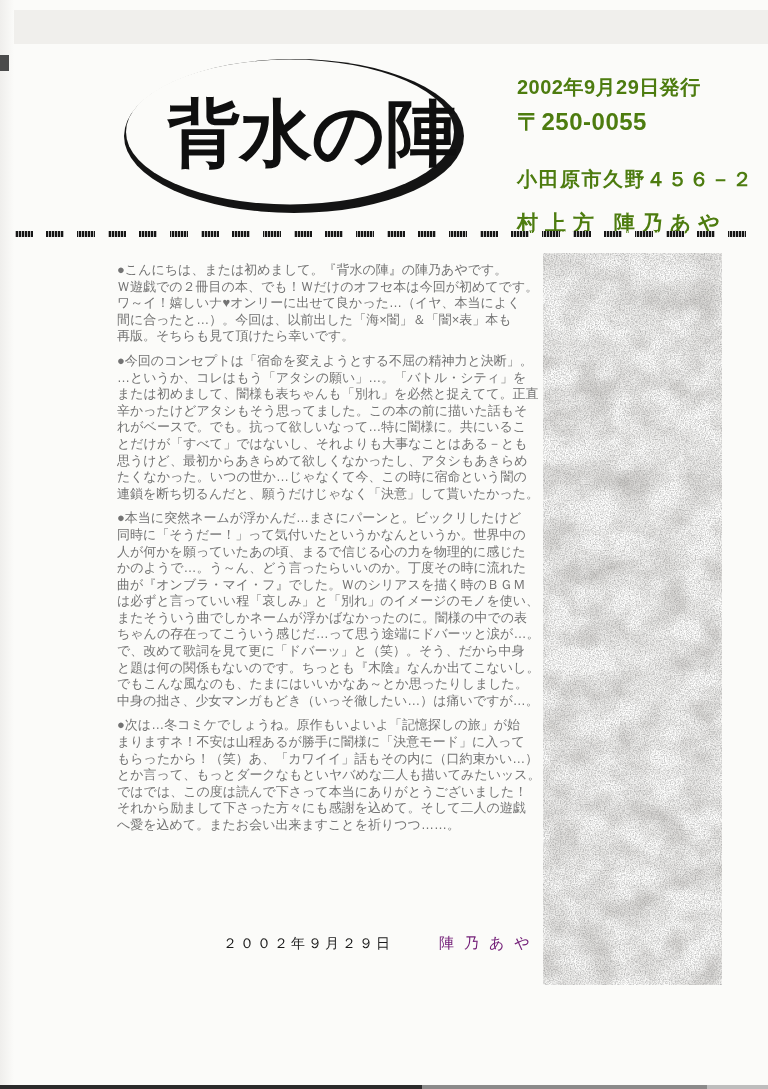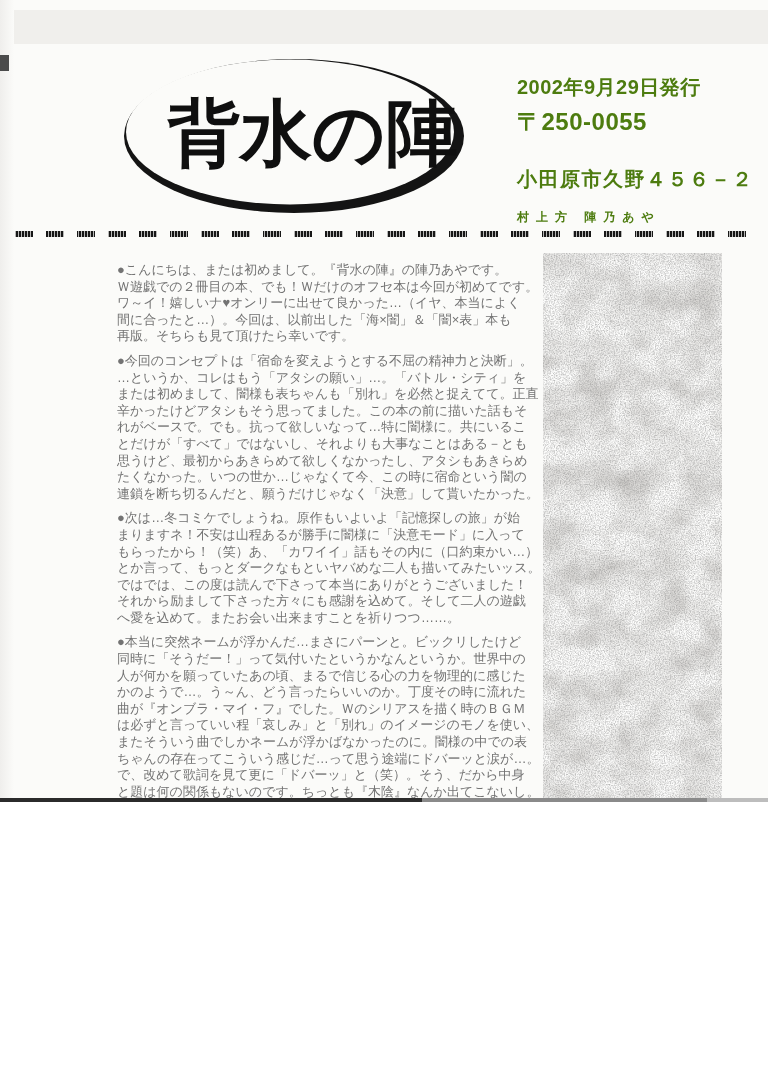--- a/index.html
+++ b/index.html
@@ -1,17 +1,17 @@
 <!DOCTYPE html>
 <html><head>
 <meta charset="utf-8">
 <style>
   html,body{margin:0;padding:0;background:#ffffff;}
   .page{
-    position:relative;width:768px;height:802px;overflow:hidden;
+    position:relative;width:768px;height:1089px;overflow:hidden;
     background:#fbfbf9;
     font-family:"Liberation Sans",sans-serif;
     color:#1a1a1a;
   }
   
   .scan-band{position:absolute;top:10px;left:0;right:0;height:34px;background:#f0efec;}
   .scan-left{position:absolute;top:0;left:0;bottom:0;width:14px;
     background:linear-gradient(90deg,#efeeec 0,#fbfbf9 100%);}
   .scan-nub{position:absolute;left:0;top:55px;width:9px;height:16px;background:#4b4b4b;}
   .scan-bottom{position:absolute;bottom:0;left:0;right:0;height:4px;
@@ -20,21 +20,21 @@
   .title-ellipse{position:absolute;left:122px;top:58px;width:344px;height:156px;}
   .book-title{
     position:absolute;left:168px;top:97px;width:300px;
     font-size:72px;line-height:1;font-weight:bold;color:#0f0f0f;
     white-space:nowrap;letter-spacing:0px;
   }
   .publisher{position:absolute;left:517px;top:74px;width:240px;font-weight:bold;color:#4d7c0f;}
   .pub-date{font-size:20px;letter-spacing:0.5px;}
   .pub-postal{font-size:24px;margin-top:5px;letter-spacing:0.5px;}
   .pub-address{font-size:20px;margin-top:28px;letter-spacing:1.5px;}
-  .pub-contact{font-size:12px;margin-top:16px;letter-spacing:7px;}
+  .pub-contact{font-size:21px;margin-top:16px;letter-spacing:7px;}
   
   .rule{
     position:absolute;left:15px;top:231px;width:740px;height:6px;
     background-image:
       repeating-linear-gradient(90deg,rgba(251,251,249,.7) 0 1px,rgba(0,0,0,0) 1px 3px),
       repeating-linear-gradient(90deg,#171717 0 18px,rgba(0,0,0,0) 18px 31px);
   }
   
   .afterword{position:absolute;left:117px;top:254px;width:432px;}
   .afterword p{
@@ -83,39 +83,39 @@
 再版。そちらも見て頂けたら幸いです。</p>
     <p>●今回のコンセプトは「宿命を変えようとする不屈の精神力と決断」。
 …というか、コレはもう「アタシの願い」…。「バトル・シティ」を
 または初めまして、闇様も表ちゃんも「別れ」を必然と捉えてて。正直
 辛かったけどアタシもそう思ってました。この本の前に描いた話もそ
 れがベースで。でも。抗って欲しいなって…特に闇様に。共にいるこ
 とだけが「すべて」ではないし、それよりも大事なことはある－とも
 思うけど、最初からあきらめて欲しくなかったし、アタシもあきらめ
 たくなかった。いつの世か…じゃなくて今、この時に宿命という闇の
 連鎖を断ち切るんだと、願うだけじゃなく「決意」して貰いたかった。</p>
-    <p>●次は…冬コミケでしょうね。原作もいよいよ「記憶探しの旅」が始
-まりますネ！不安は山程あるが勝手に闇様に「決意モード」に入って
-もらったから！（笑）あ、「カワイイ」話もその内に（口約束かい…）
-とか言って、もっとダークなもといヤバめな二人も描いてみたいッス。
-ではでは、この度は読んで下さって本当にありがとうございました！
-それから励まして下さった方々にも感謝を込めて。そして二人の遊戯
-へ愛を込めて。またお会い出来ますことを祈りつつ……。</p>
     <p>●本当に突然ネームが浮かんだ…まさにパーンと。ビックリしたけど
 同時に「そうだー！」って気付いたというかなんというか。世界中の
 人が何かを願っていたあの頃、まるで信じる心の力を物理的に感じた
 かのようで…。う～ん、どう言ったらいいのか。丁度その時に流れた
 曲が『オンブラ・マイ・フ』でした。Ｗのシリアスを描く時のＢＧＭ
 は必ずと言っていい程「哀しみ」と「別れ」のイメージのモノを使い、
 またそういう曲でしかネームが浮かばなかったのに。闇様の中での表
 ちゃんの存在ってこういう感じだ…って思う途端にドバーッと涙が…。
 で、改めて歌詞を見て更に「ドバーッ」と（笑）。そう、だから中身
 と題は何の関係もないのです。ちっとも『木陰』なんか出てこないし。
 でもこんな風なのも、たまにはいいかなあ～とか思ったりしました。
 中身の拙さ、少女マンガもどき（いっそ徹したい…）は痛いですが…。</p>
+    <p>●次は…冬コミケでしょうね。原作もいよいよ「記憶探しの旅」が始
+まりますネ！不安は山程あるが勝手に闇様に「決意モード」に入って
+もらったから！（笑）あ、「カワイイ」話もその内に（口約束かい…）
+とか言って、もっとダークなもといヤバめな二人も描いてみたいッス。
+ではでは、この度は読んで下さって本当にありがとうございました！
+それから励まして下さった方々にも感謝を込めて。そして二人の遊戯
+へ愛を込めて。またお会い出来ますことを祈りつつ……。</p>
   </main>
 
   <svg class="texture" viewBox="0 0 179 732" preserveAspectRatio="none" xmlns="http://www.w3.org/2000/svg" aria-hidden="true">
     <defs>
       <filter id="f-blobs" x="0" y="0" width="100%" height="100%">
         <feTurbulence type="fractalNoise" baseFrequency="0.028 0.033" numOctaves="3" seed="9"></feTurbulence>
         <feColorMatrix type="matrix" values="0 0 0 0 0.98  0 0 0 0 0.98  0 0 0 0 0.97  0.8 0.8 0.8 0 -0.45"></feColorMatrix>
       </filter>
       <filter id="f-grain" x="0" y="0" width="100%" height="100%">
         <feTurbulence type="fractalNoise" baseFrequency="0.8" numOctaves="2" seed="4"></feTurbulence>

